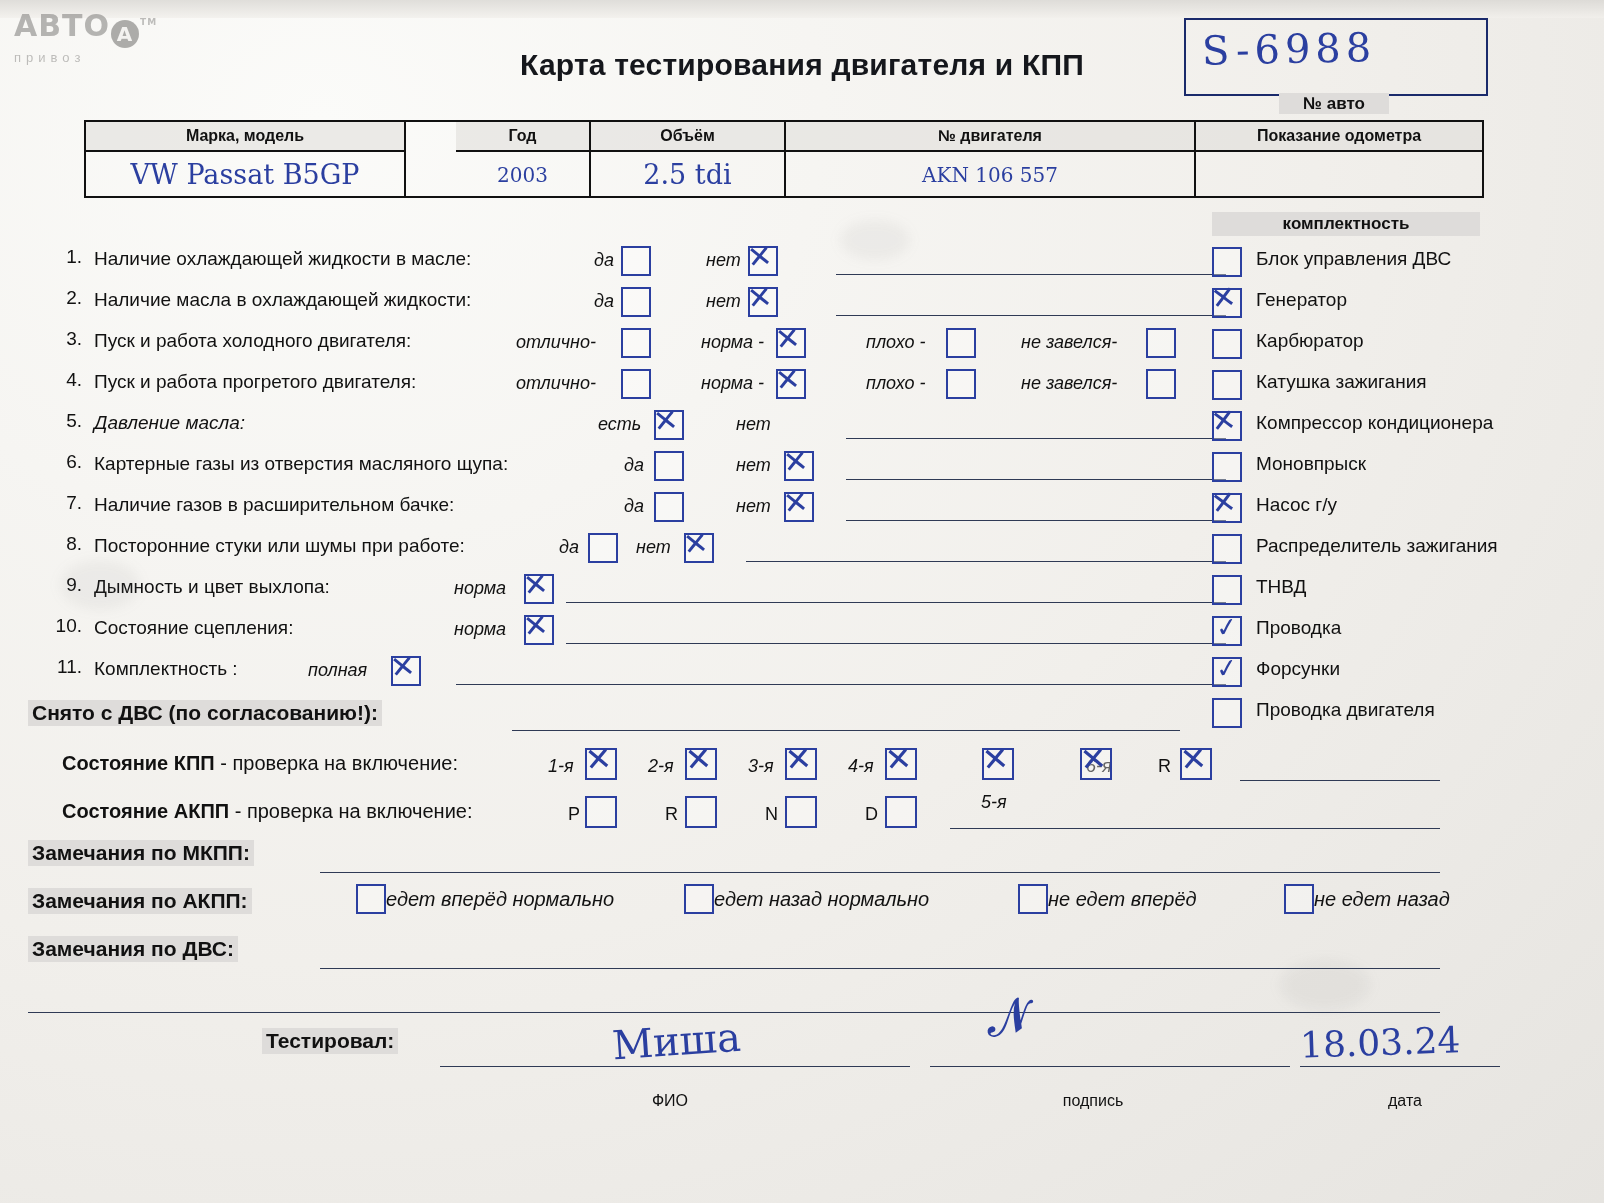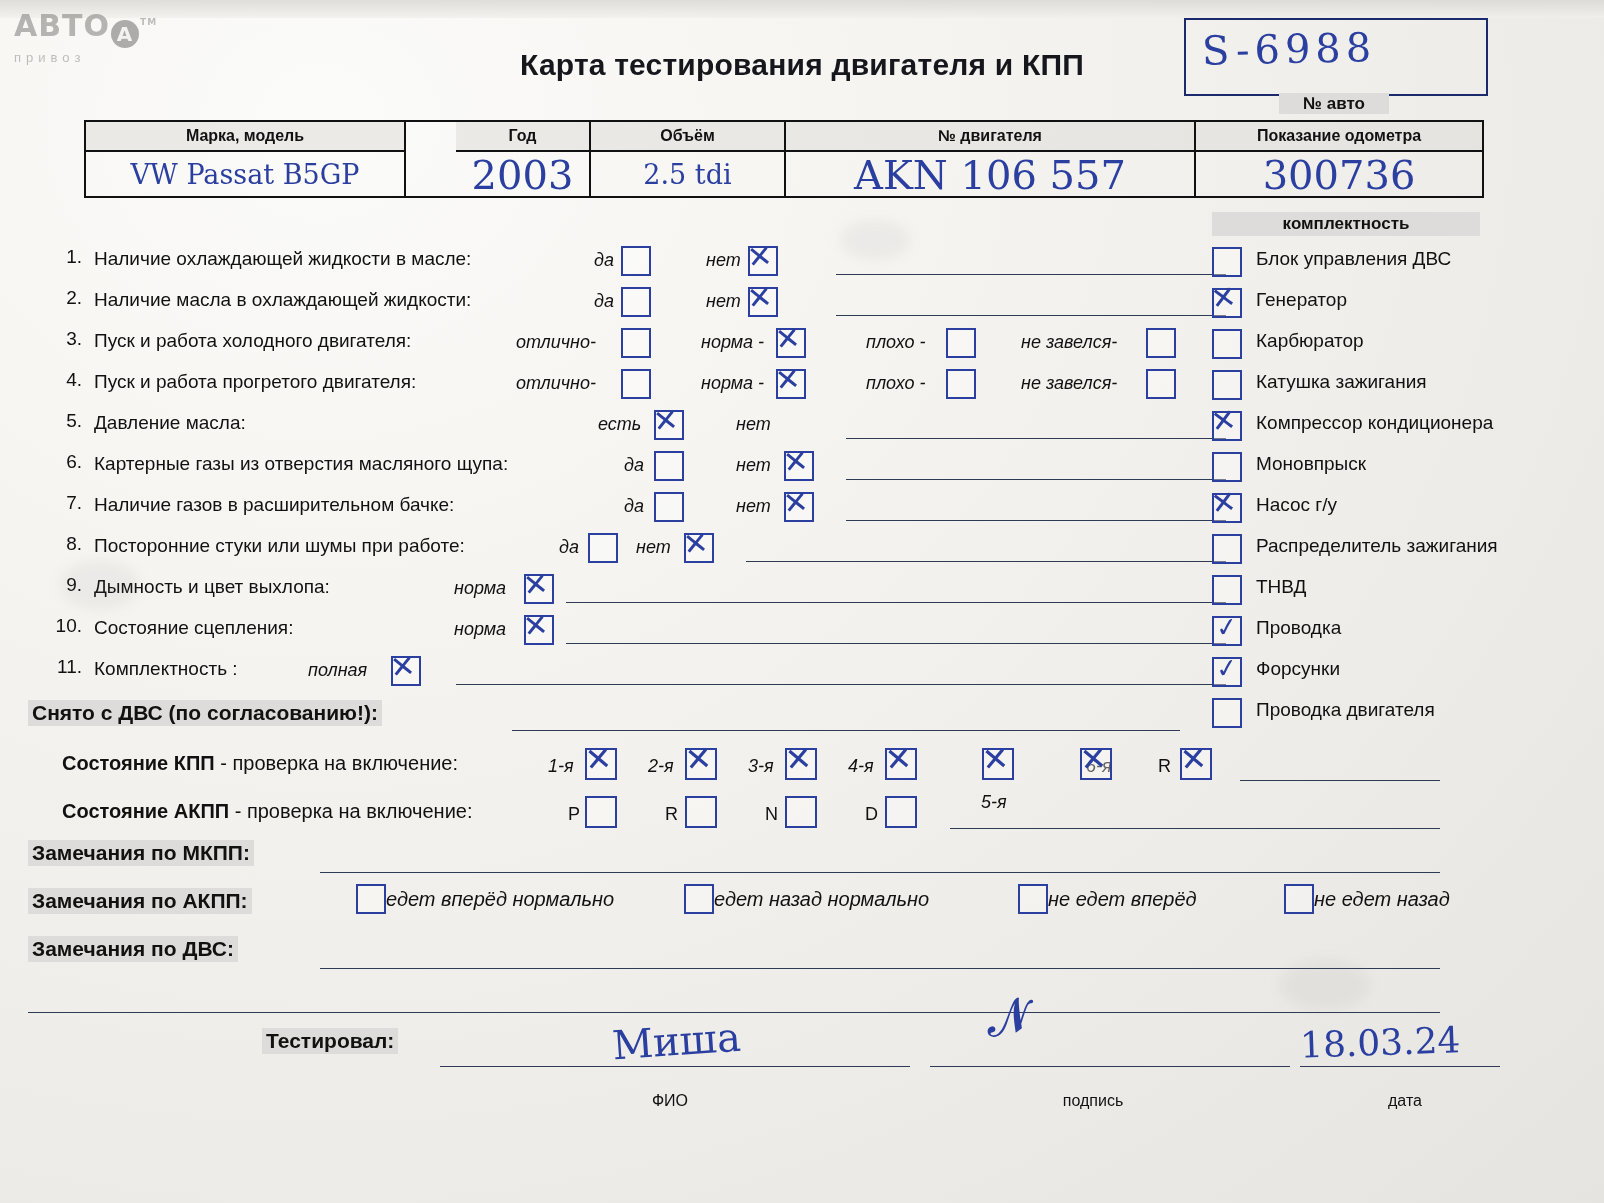--- a/index.html
+++ b/index.html
@@ -70,21 +70,21 @@
   .htab .cell{
     position:absolute;top:0;height:100%;box-sizing:border-box;border-right:2px solid #111;
   }
   .htab .cell:last-child{border-right:none;}
   .htab .hd{
     height:28px;line-height:28px;text-align:center;font-weight:bold;font-size:16px;
     border-bottom:2px solid #111;background:rgba(222,220,216,.55);
   }
   .htab .val{
     height:48px;line-height:46px;text-align:center;
-    font-family:"DejaVu Serif",serif;font-size:40px;color:#2b3fa0;
+    font-family:"DejaVu Serif",serif;font-size:20px;color:#2b3fa0;
     white-space:nowrap;overflow:hidden;
   }
   .htab .val.small{font-size:27px;}
 
   
   .items{position:absolute;left:46px;top:246px;width:1130px;}
   .row{position:relative;height:41px;}
   .num{position:absolute;left:0;width:36px;text-align:right;font-size:19px;}
   .txt{position:absolute;left:48px;font-size:19px;white-space:nowrap;}
   .opt{position:absolute;font-size:18px;font-style:italic;}
@@ -170,21 +170,20 @@
     <div class="cell" style="left:505px;width:195px;">
       <div class="hd">Объём</div>
       <div class="val small">2.5 tdi</div>
     </div>
     <div class="cell" style="left:700px;width:410px;">
       <div class="hd">№ двигателя</div>
       <div class="val">AKN 106 557</div>
     </div>
     <div class="cell" style="left:1110px;width:286px;">
       <div class="hd">Показание одометра</div>
-      <div class="val">300736</div>
     </div>
   </div>
 
   <div class="items">
 
     <div class="row">
       <div class="num">1.</div>
       <div class="txt" style="top:2px;">Наличие охлаждающей жидкости в масле:</div>
       <div class="opt" style="left:548px;top:4px;">да</div>
       <div class="chk" style="left:575px;top:0;"></div>
@@ -232,21 +231,21 @@
           <span class="x">✕</span>
         </div>
       <div class="opt" style="left:820px;top:4px;">плохо -</div>
       <div class="chk" style="left:900px;top:0;"></div>
       <div class="opt" style="left:975px;top:4px;">не завелся-</div>
       <div class="chk" style="left:1100px;top:0;"></div>
     </div>
 
     <div class="row">
       <div class="num">5.</div>
-      <div class="txt" style="top:2px;">Давление масла:</div>
+      <div class="txt" style="top:2px;font-style:italic;">Давление масла:</div>
       <div class="opt" style="left:552px;top:4px;">есть</div>
       <div class="chk" style="left:608px;top:0;">
           <span class="x">✕</span>
         </div>
       <div class="opt" style="left:690px;top:4px;">нет</div>
       <div class="ln" style="left:800px;top:28px;width:380px;"></div>
     </div>
 
     <div class="row">
       <div class="num">6.</div>

